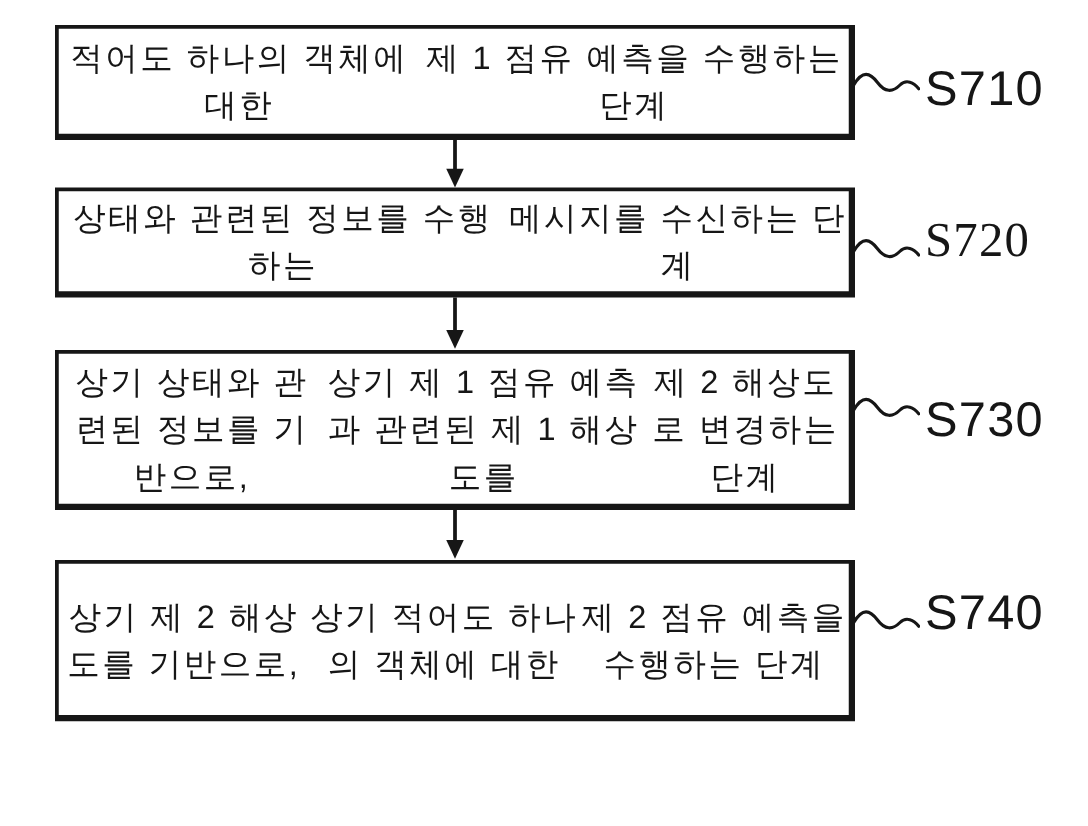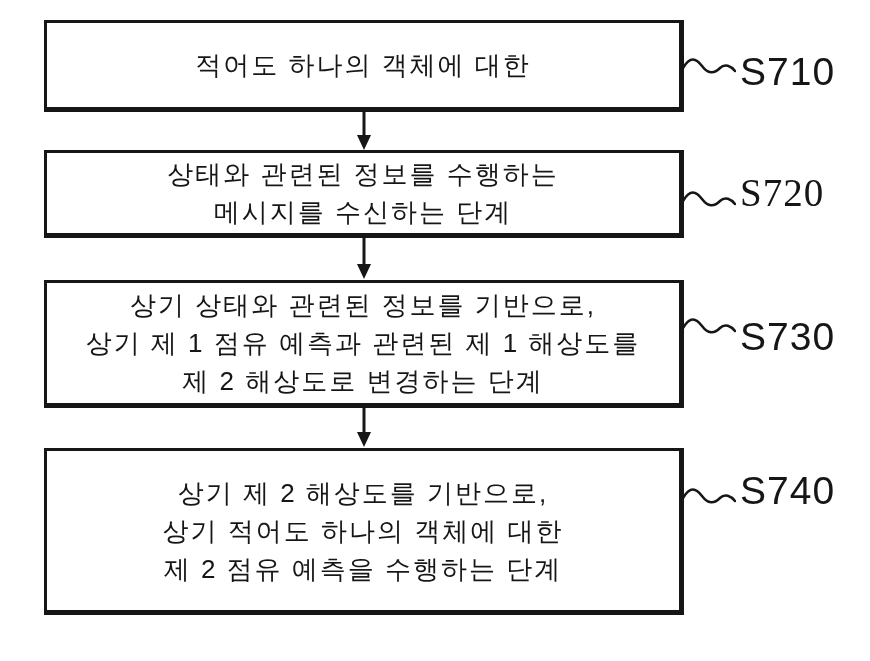--- a/index.html
+++ b/index.html
@@ -16,33 +16,33 @@
   .flow-box {
     position: absolute;
     left: 44px;
     width: 640px;
     box-sizing: border-box;
     border: 3px solid #161616;
     border-right-width: 5px;
     border-bottom-width: 5px;
     background: #ffffff;
     display: flex;
-    flex-direction: column;
+    flex-direction: row;
     justify-content: center;
     align-items: center;
     color: #161616;
     font-size: 26px;
     line-height: 38px;
     letter-spacing: 2px;
     text-align: center;
   }
   .box-1 { top: 20px;  height: 92px;  }
   .box-2 { top: 150px; height: 88px;  }
   .box-3 { top: 280px; height: 128px; }
-  .box-4 { top: 448px; height: 167px; }
+  .box-4 { top: 448px; height: 129px; }
 
   .arrow { position: absolute; left: 350px; width: 28px; }
   .arrow-1 { top: 112px; height: 38px; }
   .arrow-2 { top: 238px; height: 42px; }
   .arrow-3 { top: 408px; height: 40px; }
   .arrow .shaft {
     position: absolute; left: 50%; top: 0;
     transform: translateX(-50%);
     width: 3px; background: #161616;
   }
@@ -80,20 +80,21 @@
   .label-3 { top: 315px; }
   .label-4 { top: 469px; }
 </style>
 </head>
 <body>
 
 <div class="canvas">
 
   <div class="flow-box box-1">
     <span>적어도 하나의 객체에 대한</span>
+    <span>제 1 점유 예측을 수행하는 단계</span>
   </div>
 
   <div class="arrow arrow-1">
     <div class="shaft"></div>
     <div class="head"></div>
   </div>
 
   <div class="flow-box box-2">
     <span>상태와 관련된 정보를 수행하는</span>
     <span>메시지를 수신하는 단계</span>

